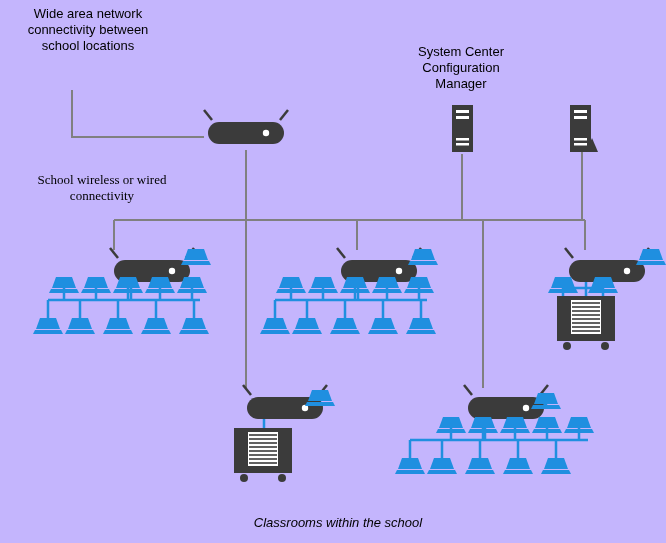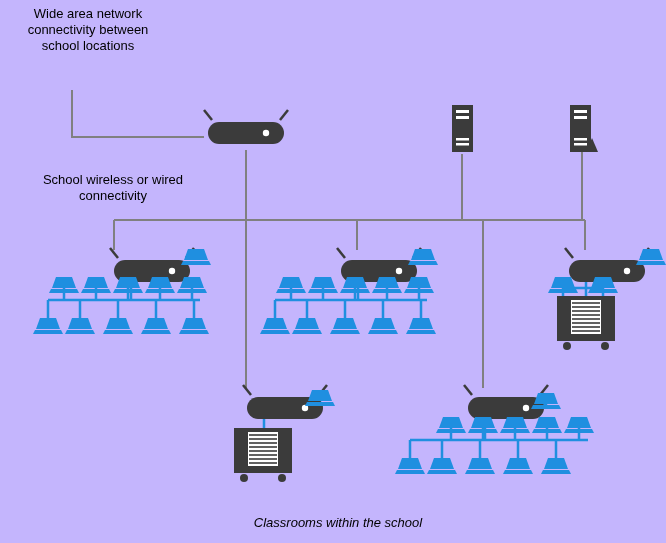--- a/index.html
+++ b/index.html
@@ -182,19 +182,20 @@
     <use href="#laptop-glyph" x="566" y="417"></use>
     <use href="#laptop-glyph" x="397" y="458"></use>
     <use href="#laptop-glyph" x="429" y="458"></use>
     <use href="#laptop-glyph" x="467" y="458"></use>
     <use href="#laptop-glyph" x="505" y="458"></use>
     <use href="#laptop-glyph" x="543" y="458"></use>
   </svg>
 
   <div class="label" style="left:8px; top:6px; width:160px;">Wide area network connectivity between school locations</div>
 
-
-
-  <div class="label" style="left:23px; top:172px; width:180px;">School wireless or wired connectivity</div>
+  <div class="label" style="left:406px; top:44px; width:110px;">System Center Configuration Manager</div>
+
+
+  <div class="label" style="left:12px; top:172px; width:180px;font-family:Liberation Serif, serif;">School wireless or wired connectivity</div>
 
   <div class="label" style="left:238px; top:515px; width:200px;font-style:italic;">Classrooms within the school</div>
 
 </div>
 
 </body></html>

